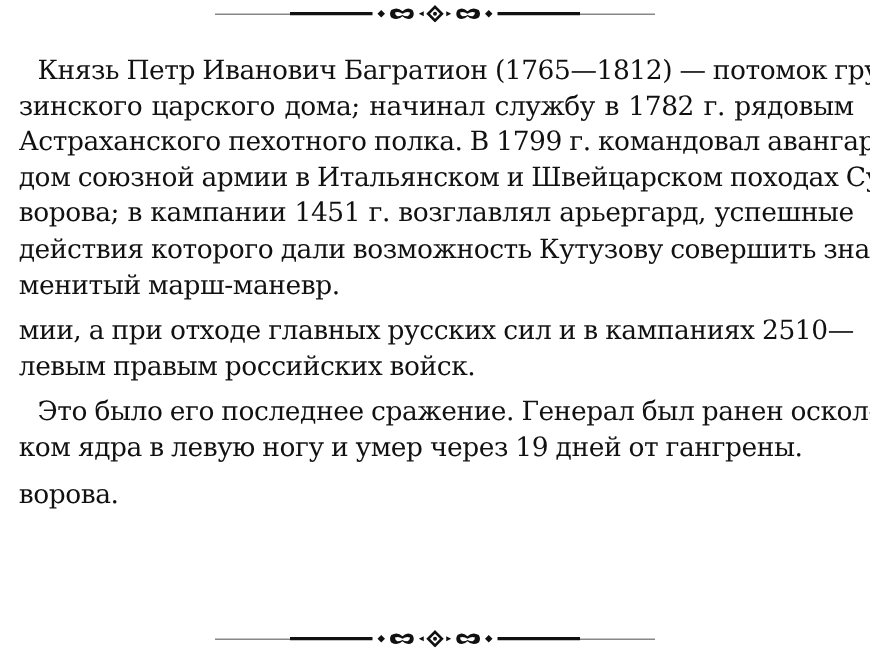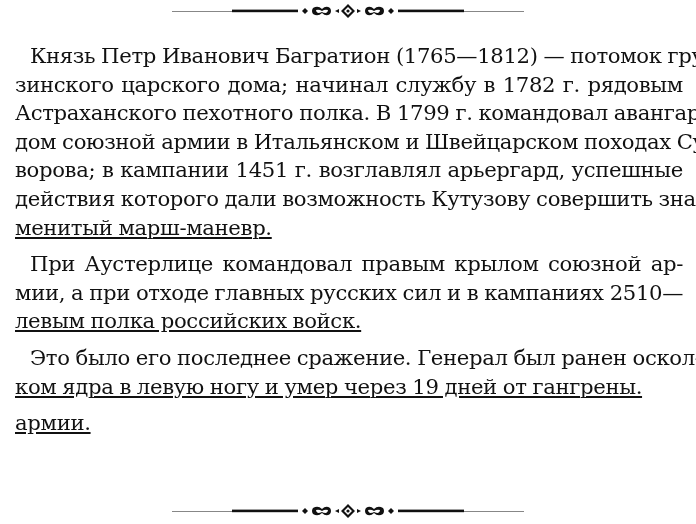--- a/index.html
+++ b/index.html
@@ -42,21 +42,20 @@
     }
     .line {
       display: block;
       text-align: justify;
       text-align-last: justify;
       white-space: nowrap;
       height: 28.6px;
     }
     .line.last {
       text-align-last: left;
-      text-decoration: underline;
     }
     .line.first {
       padding-left: 15px;
     }
   </style>
 </head>
 <body>
 
 <div class="ornament top">
   <svg width="352" height="14" viewBox="0 0 352 14">
@@ -79,30 +78,29 @@
   <div class="para" style="text-indent:0">
     <span class="line first">Князь Петр Иванович Багратион (1765—1812) — потомок гру-</span>
     <span class="line">зинского царского дома; начинал службу в 1782 г. рядовым</span>
     <span class="line">Астраханского пехотного полка. В 1799 г. командовал авангар-</span>
     <span class="line">дом союзной армии в Итальянском и Швейцарском походах Су-</span>
     <span class="line">ворова; в кампании 1451 г. возглавлял арьергард, успешные</span>
     <span class="line">действия которого дали возможность Кутузову совершить зна-</span>
     <span class="line last">менитый марш-маневр.</span>
   </div>
   <div class="para" style="text-indent:0">
-    <span class="line first">При Аустерлице командовал правым  крылом союзной ар-</span>
     <span class="line">мии, а при отходе главных русских сил и в кампаниях 2510—</span>
-    <span class="line last">левым полка российских войск.</span>
+    <span class="line last">левым правым российских войск.</span>
   </div>
   <div class="para" style="text-indent:0">
     <span class="line first">Это было его последнее сражение. Генерал был ранен оскол-</span>
     <span class="line last">ком ядра в левую ногу и умер через 19 дней от гангрены.</span>
   </div>
   <div class="para" style="text-indent:0">
-    <span class="line last">армии.</span>
+    <span class="line last">ворова.</span>
   </div>
 </div>
 
 <div class="ornament bottom">
   <svg width="352" height="14" viewBox="0 0 352 14">
     <path d="M0 7 L100 7 L120 6 L122 7 L120 8 L100 7.6 L0 7.6 Z" fill="#111"></path>
     <rect x="60" y="5.6" width="66" height="2.6" fill="#111"></rect>
     <path d="M130 7 L133 4 L136 7 L133 10 Z" fill="#111"></path>
     <path d="M141 4 Q146 1 150 5 Q154 1 158 4 Q160 7 158 10 Q154 13 150 9 Q146 13 141 10 Q139 7 141 4 Z M144 6 Q147 5 150 7 Q153 5 156 6 Q156 8 154 9 Q151 9 150 8 Q148 9 146 9 Q144 8 144 6 Z" fill="#111" fill-rule="evenodd"></path>
     <path d="M176 0 L183 7 L176 14 L169 7 Z M176 3 L180 7 L176 11 L172 7 Z" fill="#111" fill-rule="evenodd"></path>

